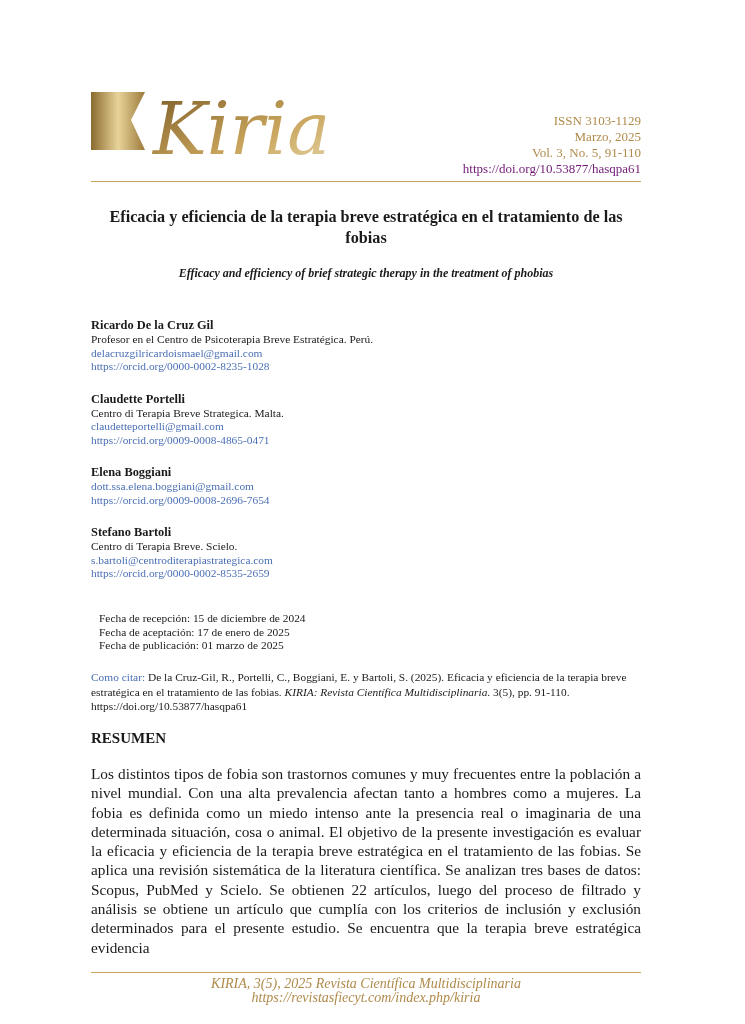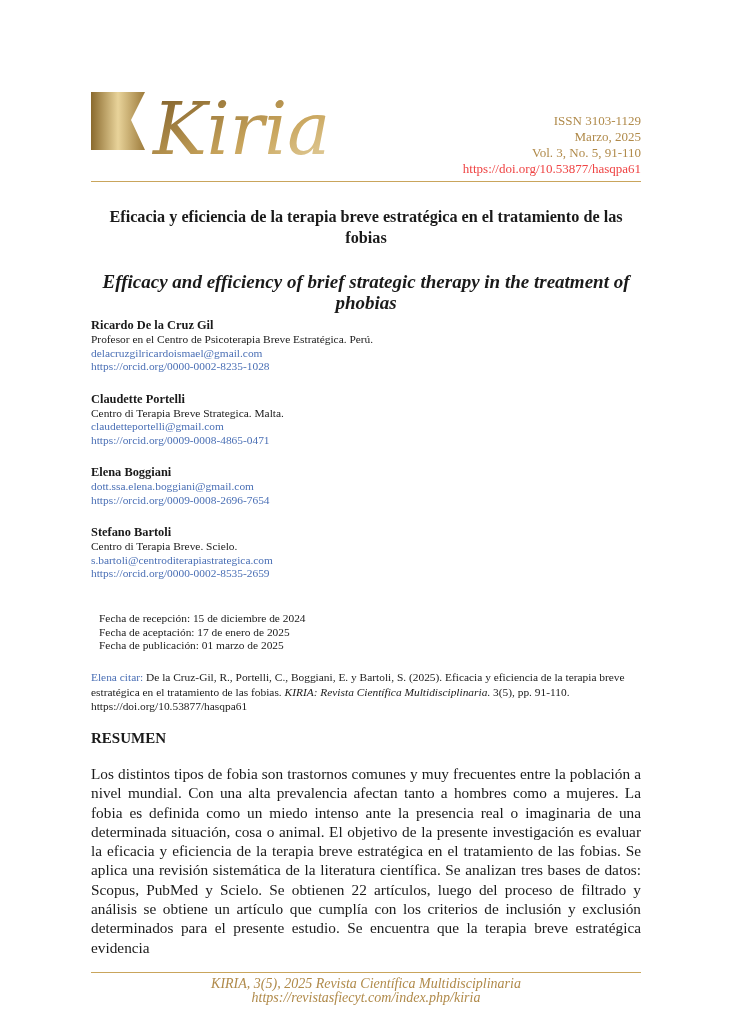--- a/index.html
+++ b/index.html
@@ -1,22 +1,22 @@
 <!DOCTYPE html>
 <html><head>
 <meta charset="utf-8">
 <style>
   html, body { margin:0; padding:0; background:#ffffff; }
   body { width:745px; height:1024px; position:relative; overflow:hidden; font-family:"DejaVu Serif", serif; color:#1a1a1a; }
   .logo { position:absolute; left:91px; top:72px; width:250px; height:100px; }
   .meta { position:absolute; right:104px; top:113px; text-align:right; font-family:"Liberation Serif", serif; font-size:13px; line-height:16px; color:#b08a4a; }
-  .meta .doi { color:#ef4444;text-align:center; }
+  .meta .doi { color:#701a75;text-align:center; }
   .hr-top { position:absolute; left:91px; right:104px; top:181px; height:0; border-top:1.5px solid #c9a55c; }
   .title { position:absolute; left:91px; right:104px; top:207px; text-align:center; font-family:"Liberation Serif", serif; font-weight:bold; font-size:16.2px; line-height:21px; }
-  .subtitle { position:absolute; left:91px; right:104px; top:263px; text-align:center; font-family:"Liberation Serif", serif; font-weight:bold; font-style:italic; font-size:19px; line-height:21px;margin-top:8px; }
+  .subtitle { position:absolute; left:91px; right:104px; top:263px; text-align:center; font-family:"Liberation Serif", serif; font-weight:bold; font-style:italic; font-size:12px; line-height:21px; }
   .authors { position:absolute; left:91px; top:318px; width:560px; font-family:"Liberation Serif", serif; font-size:11.4px; line-height:13.5px; }
   .author { margin-bottom:18px; }
   .author .name { font-weight:bold; font-size:12.4px; line-height:15px; }
   .author .link { color:#4a6fb5; }
   .dates { position:absolute; left:91px; top:612px; font-family:"Liberation Serif", serif; font-size:11.4px; line-height:13.5px;margin-left:8px; }
   .cite { position:absolute; left:91px; right:104px; top:670px; font-family:"Liberation Serif", serif; font-size:11.4px; line-height:14.5px; }
   .cite .label { color:#4a6fb5; }
   .resumen-h { position:absolute; left:91px; top:730px; font-family:"Liberation Serif", serif; font-weight:bold; font-size:15px; }
   .abstract { position:absolute; left:91px; right:104px; top:764px; font-family:"Liberation Serif", serif; font-size:15.3px; line-height:19.3px; text-align:justify; text-align-last:justify; }
   .hr-bot { position:absolute; left:91px; right:104px; top:972px; border-top:1.5px solid #c9a55c; }
@@ -80,21 +80,21 @@
     <div class="link">https://orcid.org/0000-0002-8535-2659</div>
   </div>
 </div>
 
 <div class="dates">
   <div>Fecha de recepción: 15 de diciembre de 2024</div>
   <div>Fecha de aceptación: 17 de enero de 2025</div>
   <div>Fecha de publicación: 01 marzo de 2025</div>
 </div>
 
-<div class="cite"><span class="label">Elena citar:</span><span> De la Cruz-Gil, R., Portelli, C., Boggiani, E. y Bartoli, S. (2025). Eficacia y eficiencia de la terapia breve estratégica en el tratamiento de las fobias. </span><i>KIRIA: Revista Científica Multidisciplinaria</i><span>. 3(5), pp. 91-110. https://doi.org/10.53877/hasqpa61</span></div>
+<div class="cite"><span class="label">Como citar:</span><span> De la Cruz-Gil, R., Portelli, C., Boggiani, E. y Bartoli, S. (2025). Eficacia y eficiencia de la terapia breve estratégica en el tratamiento de las fobias. </span><i>KIRIA: Revista Científica Multidisciplinaria</i><span>. 3(5), pp. 91-110. https://doi.org/10.53877/hasqpa61</span></div>
 
 <div class="resumen-h">RESUMEN</div>
 <div class="abstract">Los distintos tipos de fobia son trastornos comunes y muy frecuentes entre la población a nivel mundial. Con una alta prevalencia afectan tanto a hombres como a mujeres. La fobia es definida como un miedo intenso ante la presencia real o imaginaria de una determinada situación, cosa o animal. El objetivo de la presente investigación es evaluar la eficacia y eficiencia de la terapia breve estratégica en el tratamiento de las fobias. Se aplica una revisión sistemática de la literatura científica. Se analizan tres bases de datos: Scopus, PubMed y Scielo. Se obtienen 22 artículos, luego del proceso de filtrado y análisis se obtiene un artículo que cumplía con los criterios de inclusión y exclusión determinados para el presente estudio. Se encuentra que la terapia breve estratégica evidencia</div>
 
 <div class="hr-bot"></div>
 <div class="footer">
   <div>KIRIA, 3(5), 2025 Revista Científica Multidisciplinaria</div>
   <div>https://revistasfiecyt.com/index.php/kiria</div>
 </div>
 

